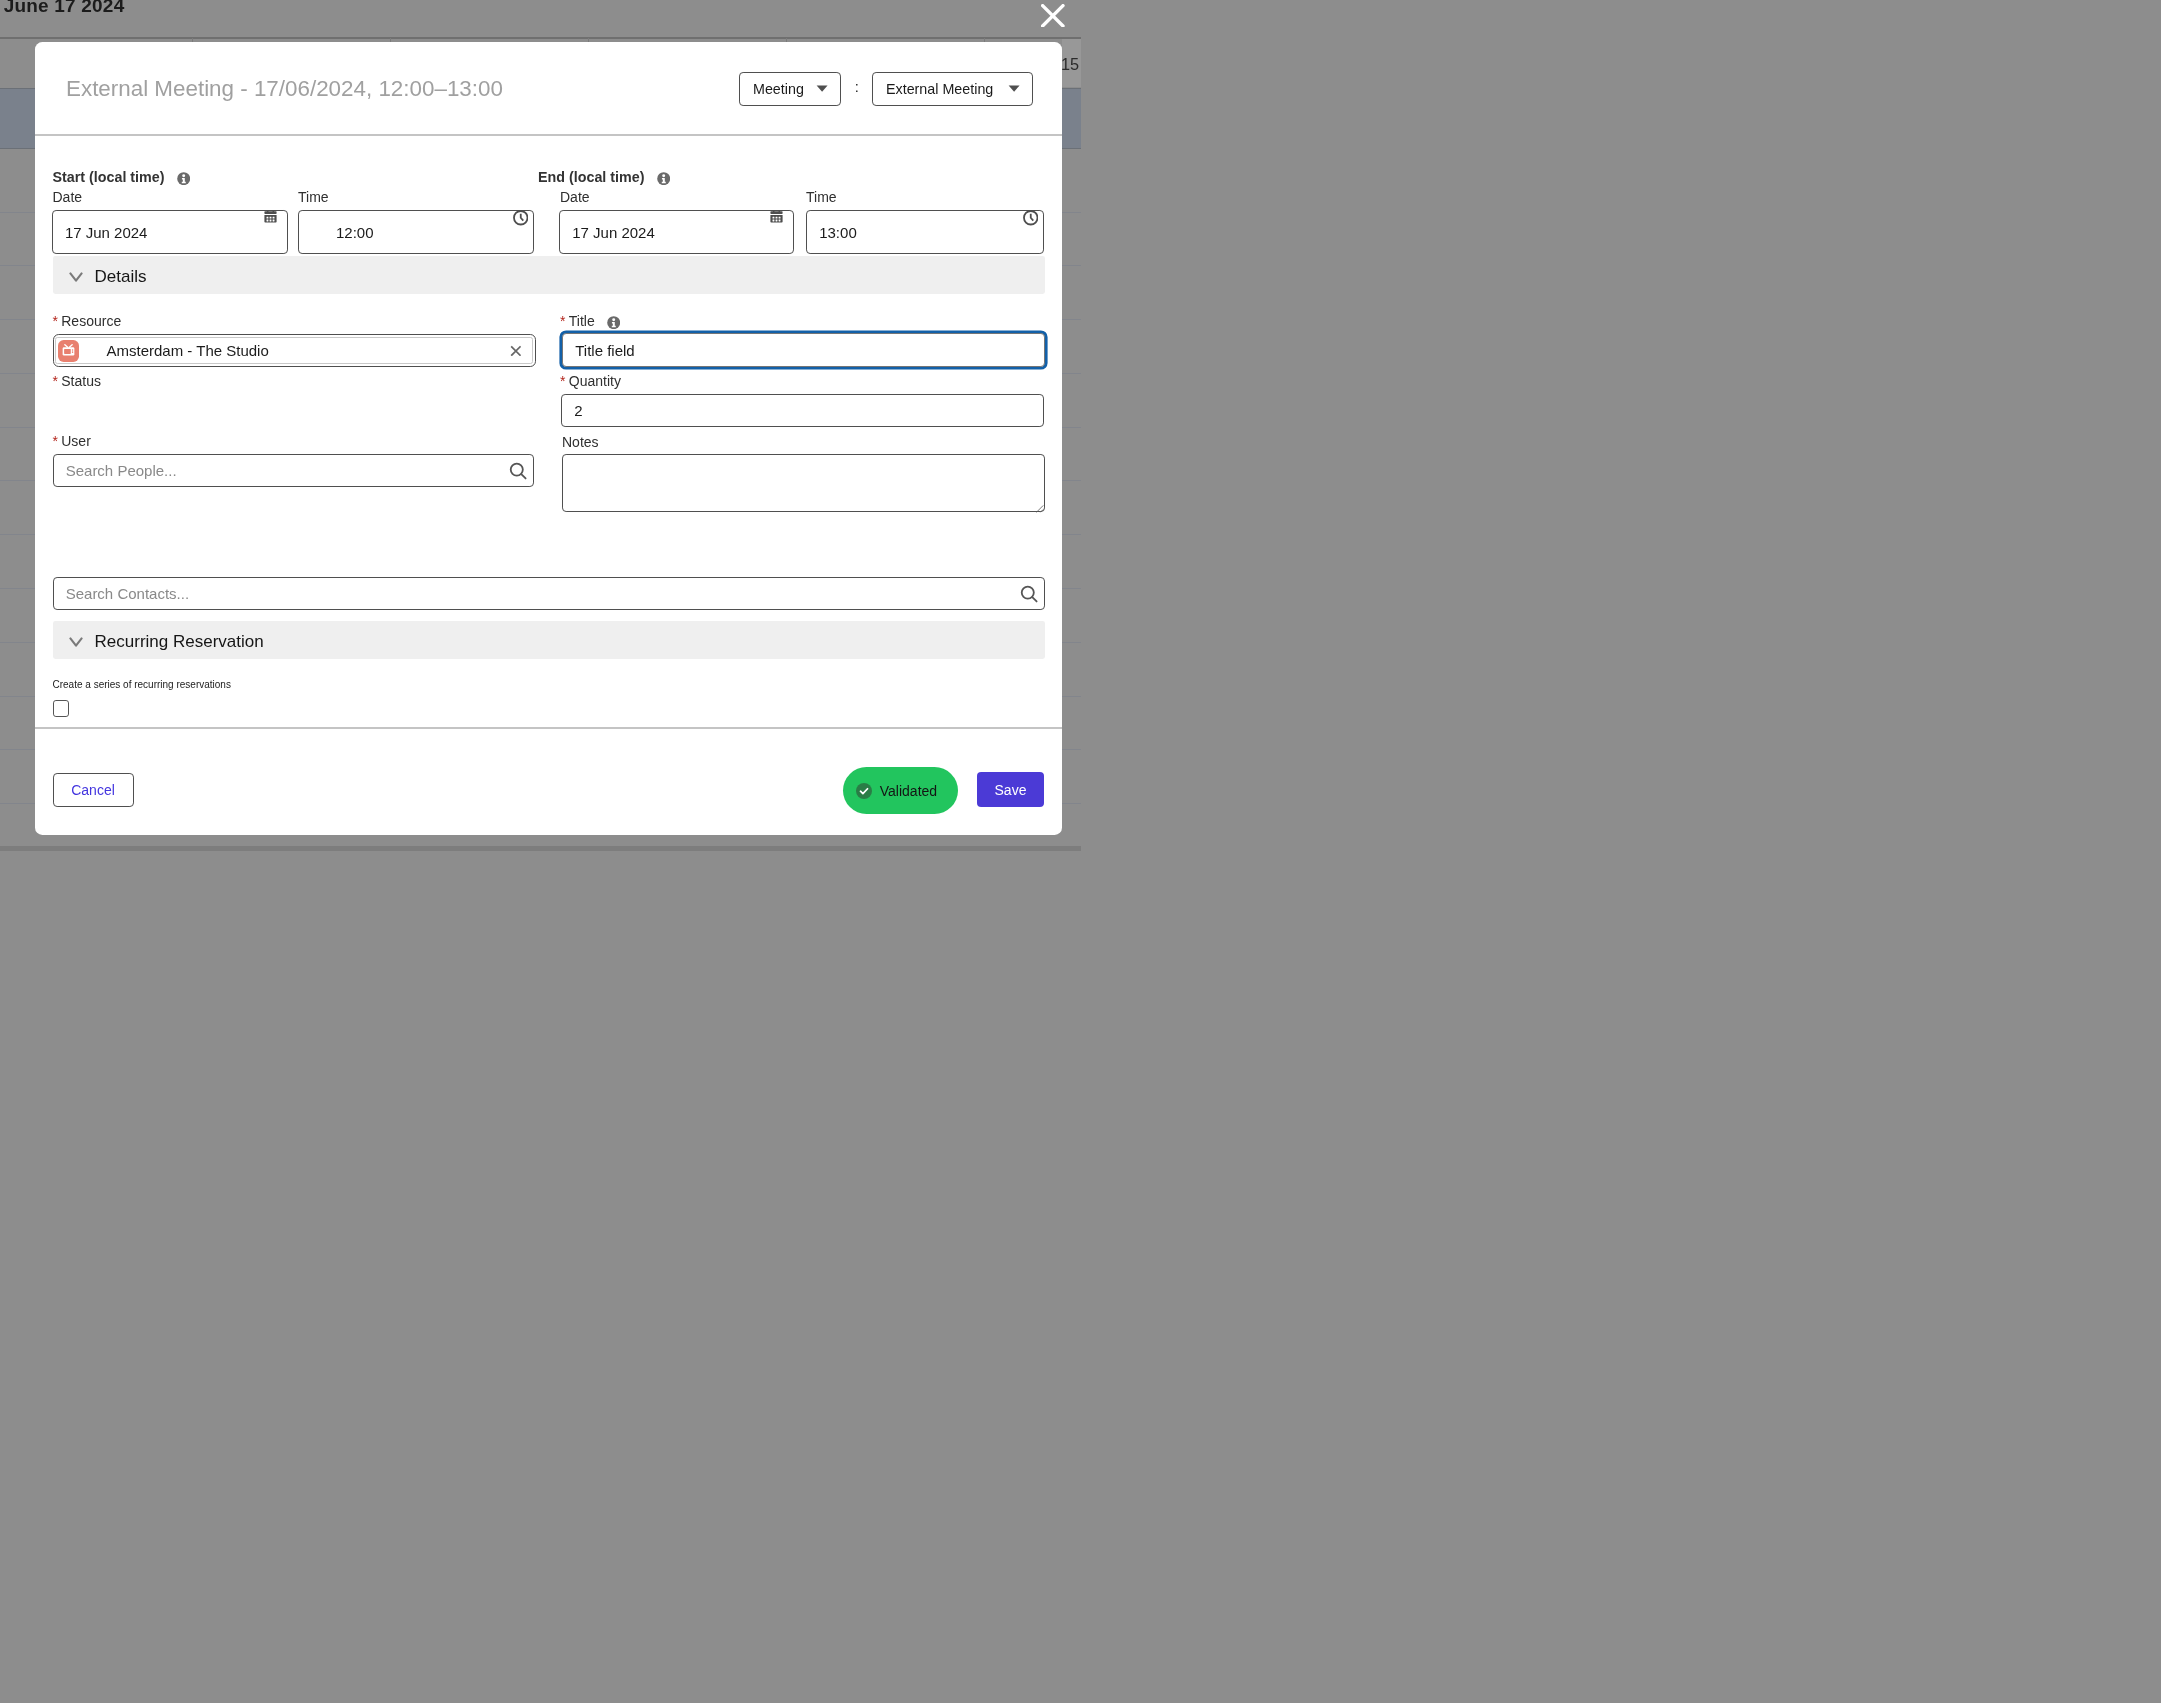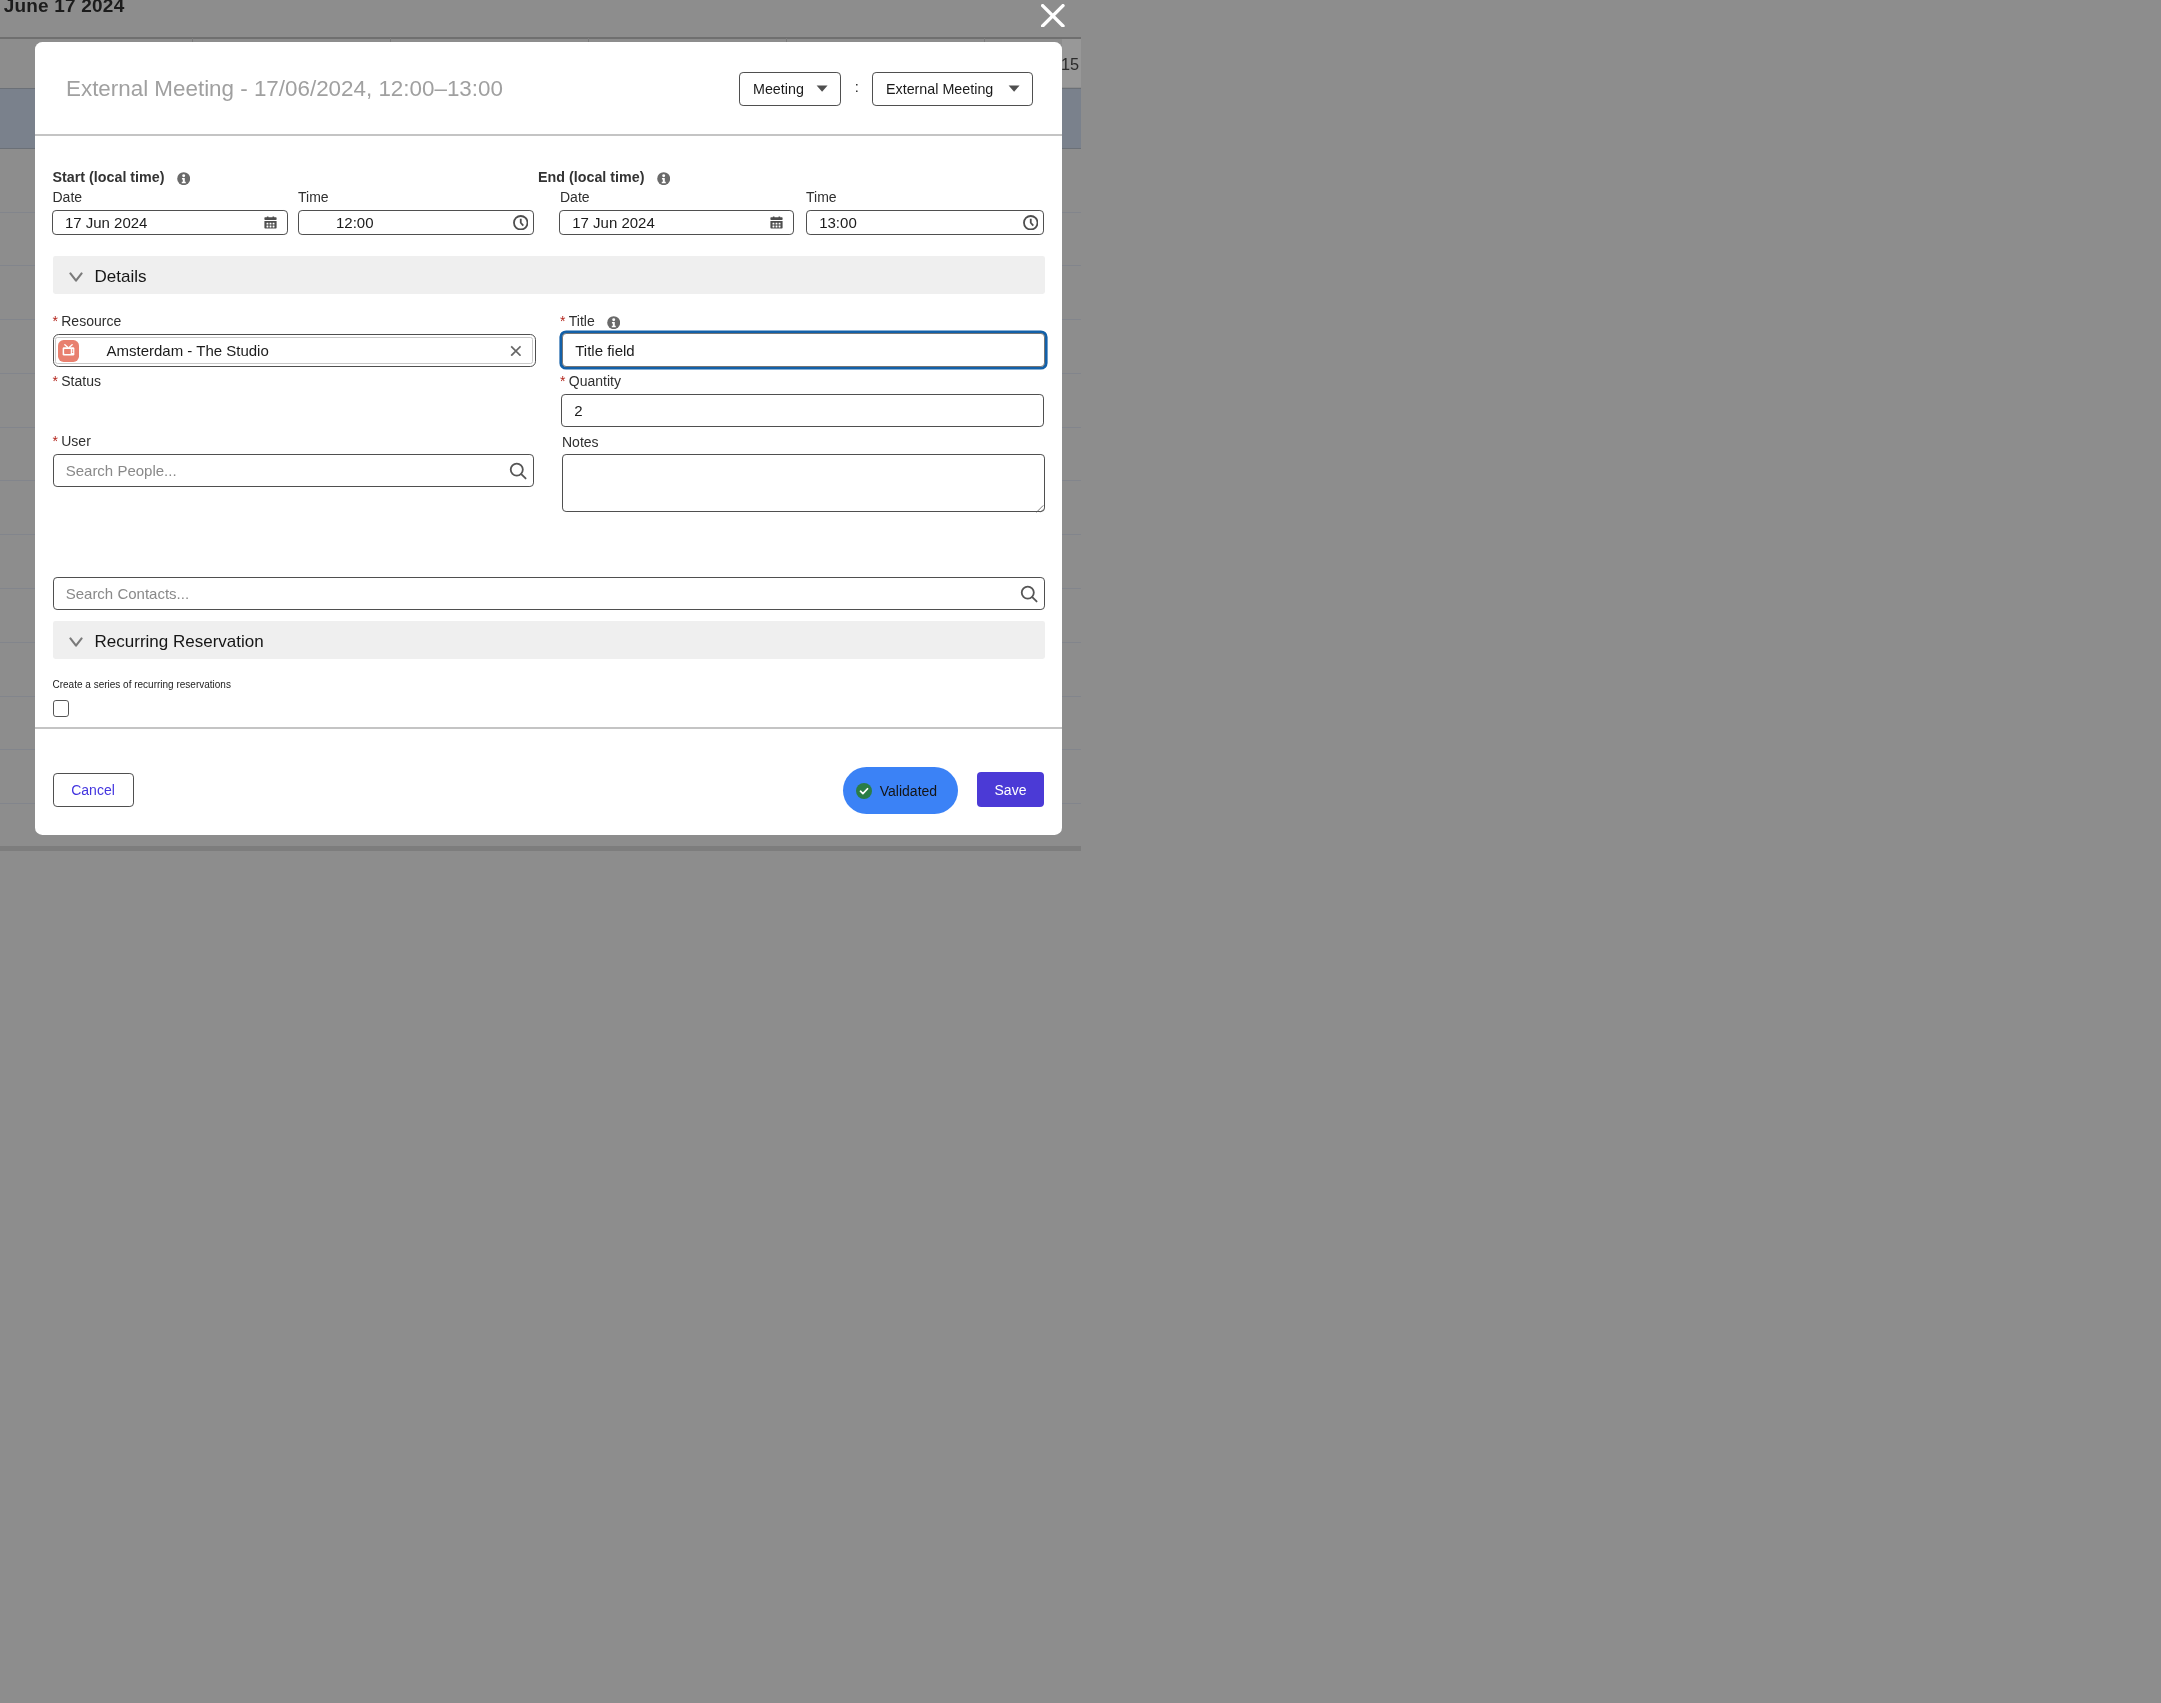--- a/index.html
+++ b/index.html
@@ -31,21 +31,21 @@
 
   
   .field-label { position:absolute; font-size:14px; color:#2f2f2f; line-height:15.5px; white-space:nowrap; }
   .req { color:#b3251c; margin-right:3.3px; }
   .txt-input { border:1.2px solid #4f4f4f; border-radius:4.1px; background:#fff; font-family:inherit; font-size:15px; color:#1b1b1b; padding:0 11.4px 0 12.2px; outline:none; }
   .info-icon { display:inline-block; width:13.4px; height:13.4px; vertical-align:-2.9px; margin-left:12.2px; }
 
   .bold-label { font-weight:700; color:#333; font-size:14.3px; }
 
   
-  .dt-input { position:absolute; height:25px; display:flex; align-items:center; }
+  .dt-input { position:absolute; height:44px; display:flex; align-items:flex-start; }
   .dt-input input { width:100%; height:100%; padding-right:33px; }
   .dt-icon { position:absolute; pointer-events:none; }
 
   
   .section-bar { position:absolute; left:17.5px; width:992px; height:38px; background:#efefef; border-radius:2.4px; display:flex; align-items:center; cursor:pointer; }
   .section-bar .chev { margin-left:16.7px; width:14px; height:10.6px; flex:none; margin-top:4.1px; }
   .section-bar .bar-label { margin-left:11.4px; font-size:17px; color:#161616; position:relative; top:2px; }
 
   
   .resource-box { position:absolute; left:17.5px; top:292px; width:483px; height:33px; border:1.2px solid #4f4f4f; border-radius:5.7px; background:#fff; padding:1.6px; }
@@ -70,21 +70,21 @@
   
   .notes-area { position:absolute; left:527px; top:412px; width:483px; height:58px; border:1.2px solid #4f4f4f; border-radius:4.1px; background:#fff; resize:none; outline:none; font-family:inherit; font-size:15px; padding:6.5px 9.8px; color:#1b1b1b; }
   .notes-grip { position:absolute; left:1001px; top:463px; width:7.7px; height:7.7px; pointer-events:none; }
 
   
   .series-label { position:absolute; left:17.5px; top:637px; font-size:10px; color:#222; }
   .series-checkbox { position:absolute; left:17.5px; top:658px; width:16.7px; height:17px; border:1.3px solid #555; border-radius:2.9px; background:#fff; cursor:pointer; }
 
   
   .btn-cancel { position:absolute; left:17.5px; top:731px; width:81px; height:34px; border:1.2px solid #4f4f4f; border-radius:4.1px; background:#fff; font-size:14px; color:#4335df; font-family:inherit; cursor:pointer; }
-  .validated-pill { position:absolute; left:808px; top:725px; width:115px; height:47px; border-radius:23.6px; background:#3b82f6; display:flex; align-items:center; }
+  .validated-pill { position:absolute; left:808px; top:725px; width:115px; height:47px; border-radius:23.6px; background:#22c55e; display:flex; align-items:center; }
   .validated-pill .vcheck { width:16px; height:16px; margin-left:12.6px; flex:none; }
   .validated-pill .vtext { margin-left:8.2px; font-size:14px; color:#141414; }
   .btn-save { position:absolute; left:942px; top:730px; width:67px; height:35px; border:none; border-radius:4.1px; background:#4b3ad6; color:#ffffff; font-size:14px; font-family:inherit; cursor:pointer; }
 </style>
 </head>
 <body>
 
 <div class="backdrop">
   <div class="bd-title">June 17 2024</div>
   <div class="bd-toolbar-line"></div>

